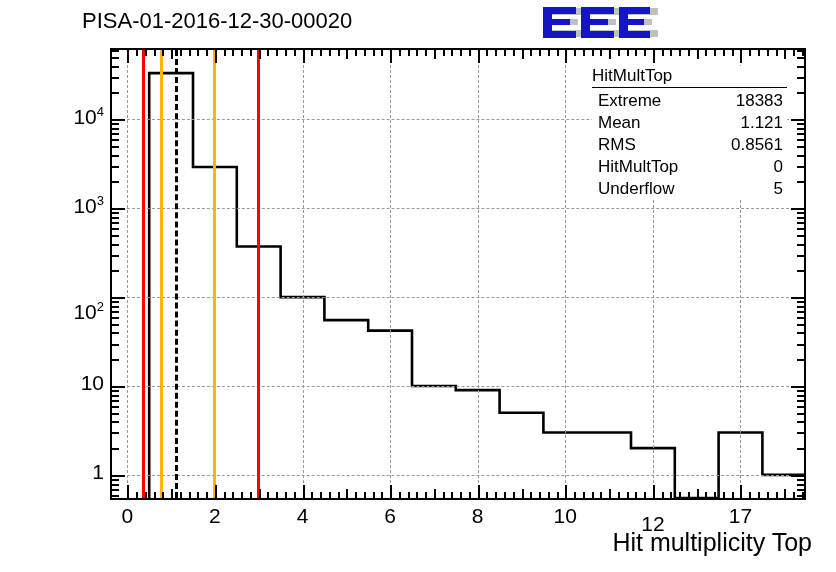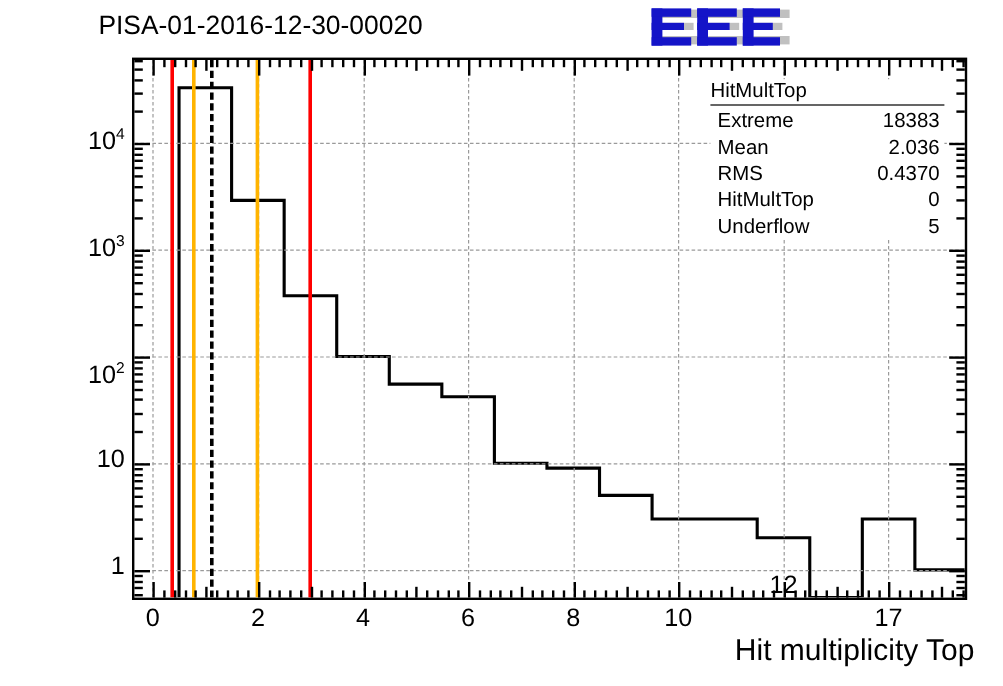--- a/index.html
+++ b/index.html
@@ -375,21 +375,21 @@
     </div>
 </div>
 
 <div id="xticklabels">
     <div class="xlab" style="left: 107.329px; top: 504px;">0</div>
     <div class="xlab" style="left: 194.924px; top: 504px;">2</div>
     <div class="xlab" style="left: 282.519px; top: 504px;">4</div>
     <div class="xlab" style="left: 370.114px; top: 504px;">6</div>
     <div class="xlab" style="left: 457.709px; top: 504px;">8</div>
     <div class="xlab" style="left: 545.304px; top: 504px;">10</div>
-    <div class="xlab" style="left: 632.899px; top: 476px;">12</div>
+    <div class="xlab" style="left: 632.899px; top: 512px;">12</div>
     <div class="xlab" style="left: 720.494px; top: 504px;">17</div>
   </div>
 <div id="yticklabels">
     <div class="ylab" style="top: 459.911px; right: 732px;">1</div>
     <div class="ylab" style="top: 370.983px; right: 732px;">10</div>
     <div class="ylab" style="top: 299px; right: 732px;">10<sup>2</sup></div>
     <div class="ylab" style="top: 193.127px; right: 732px;">10<sup>3</sup></div>
     <div class="ylab" style="top: 104.199px; right: 732px;">10<sup>4</sup></div>
   </div>
 
@@ -398,25 +398,25 @@
 <div id="stats-box">
   <div id="stats-title">HitMultTop</div>
   <div id="stats-rule"></div>
   <div id="stats-rows">
       <div class="stat-row">
         <span>Extreme</span>
         <span>18383</span>
       </div>
       <div class="stat-row">
         <span>Mean</span>
-        <span>2.036</span>
+        <span>1.121</span>
       </div>
       <div class="stat-row">
         <span>RMS</span>
-        <span>0.4370</span>
+        <span>0.8561</span>
       </div>
       <div class="stat-row">
         <span>HitMultTop</span>
         <span>0</span>
       </div>
       <div class="stat-row">
         <span>Underflow</span>
         <span>5</span>
       </div>
     </div>

